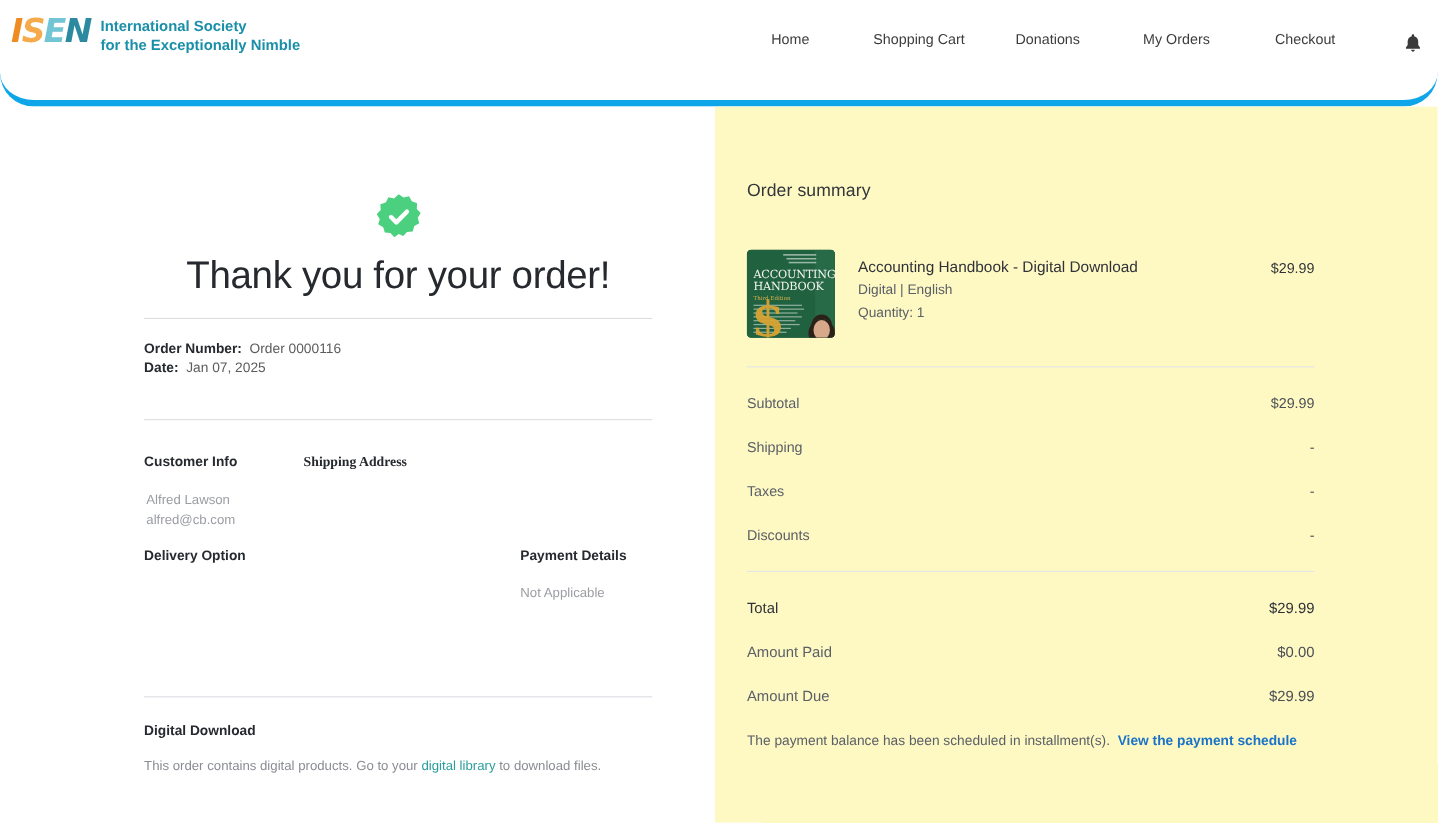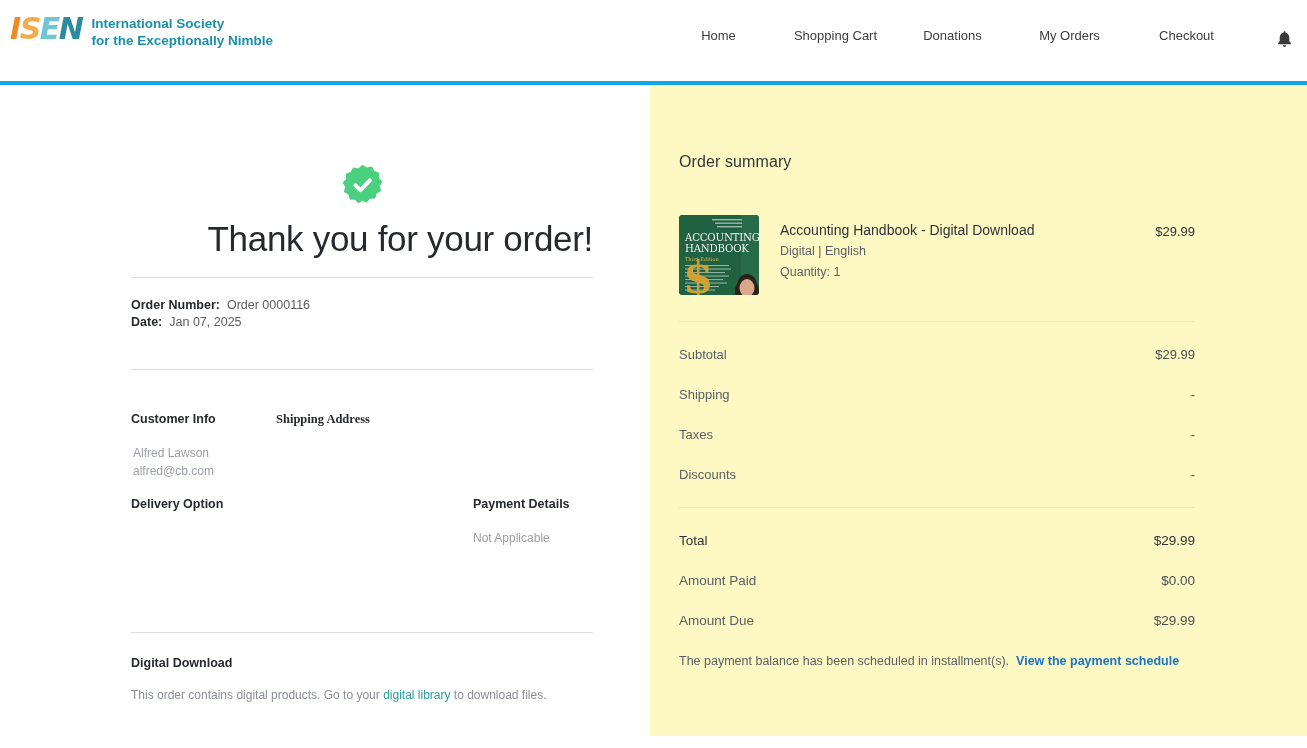--- a/index.html
+++ b/index.html
@@ -9,23 +9,24 @@
     height: 748px;
     overflow: hidden;
     background: #ffffff;
     font-family: "Liberation Sans", sans-serif;
     color: #333333;
   }
 
   
   .site-header {
     position: relative;
-    height: 85px;
+    height: 97px;
     background: #ffffff;
-    border-bottom: 4px solid #0ea5e9;
+    border-bottom: 6px solid #0ea5e9;
+    border-radius: 31px;
   }
 
   .brand {
     position: absolute;
     left: 10px;
     top: 14px;
     display: flex;
     align-items: flex-start;
     gap: 9px;
   }
@@ -97,21 +98,21 @@
 
   .success-badge-row {
     display: flex;
     justify-content: center;
     padding-top: 78px;
   }
   .success-badge { width: 45px; height: 45px; display: block; }
 
   .thanks-title {
     margin-top: 10px;
-    text-align: right;
+    text-align: center;
     font-size: 35px;
     font-weight: normal;
     color: #26292e;
     letter-spacing: -0.3px;
     line-height: 42px;
   }
 
   .rule {
     height: 1px;
     background: #dcdde1;
@@ -132,21 +133,21 @@
 
   .note-text {
     margin-top: 16px;
     font-size: 12px;
     line-height: 17px;
     color: #8a8d93;
     max-width: 440px;
   }
 
   .info-grid {
-    margin-top: 42px;
+    margin-top: 31px;
     position: relative;
     height: 185px;
   }
   .ig-head {
     font-size: 12.5px;
     font-weight: bold;
     color: #26292e;
   }
   .ig-val {
     font-size: 12px;

